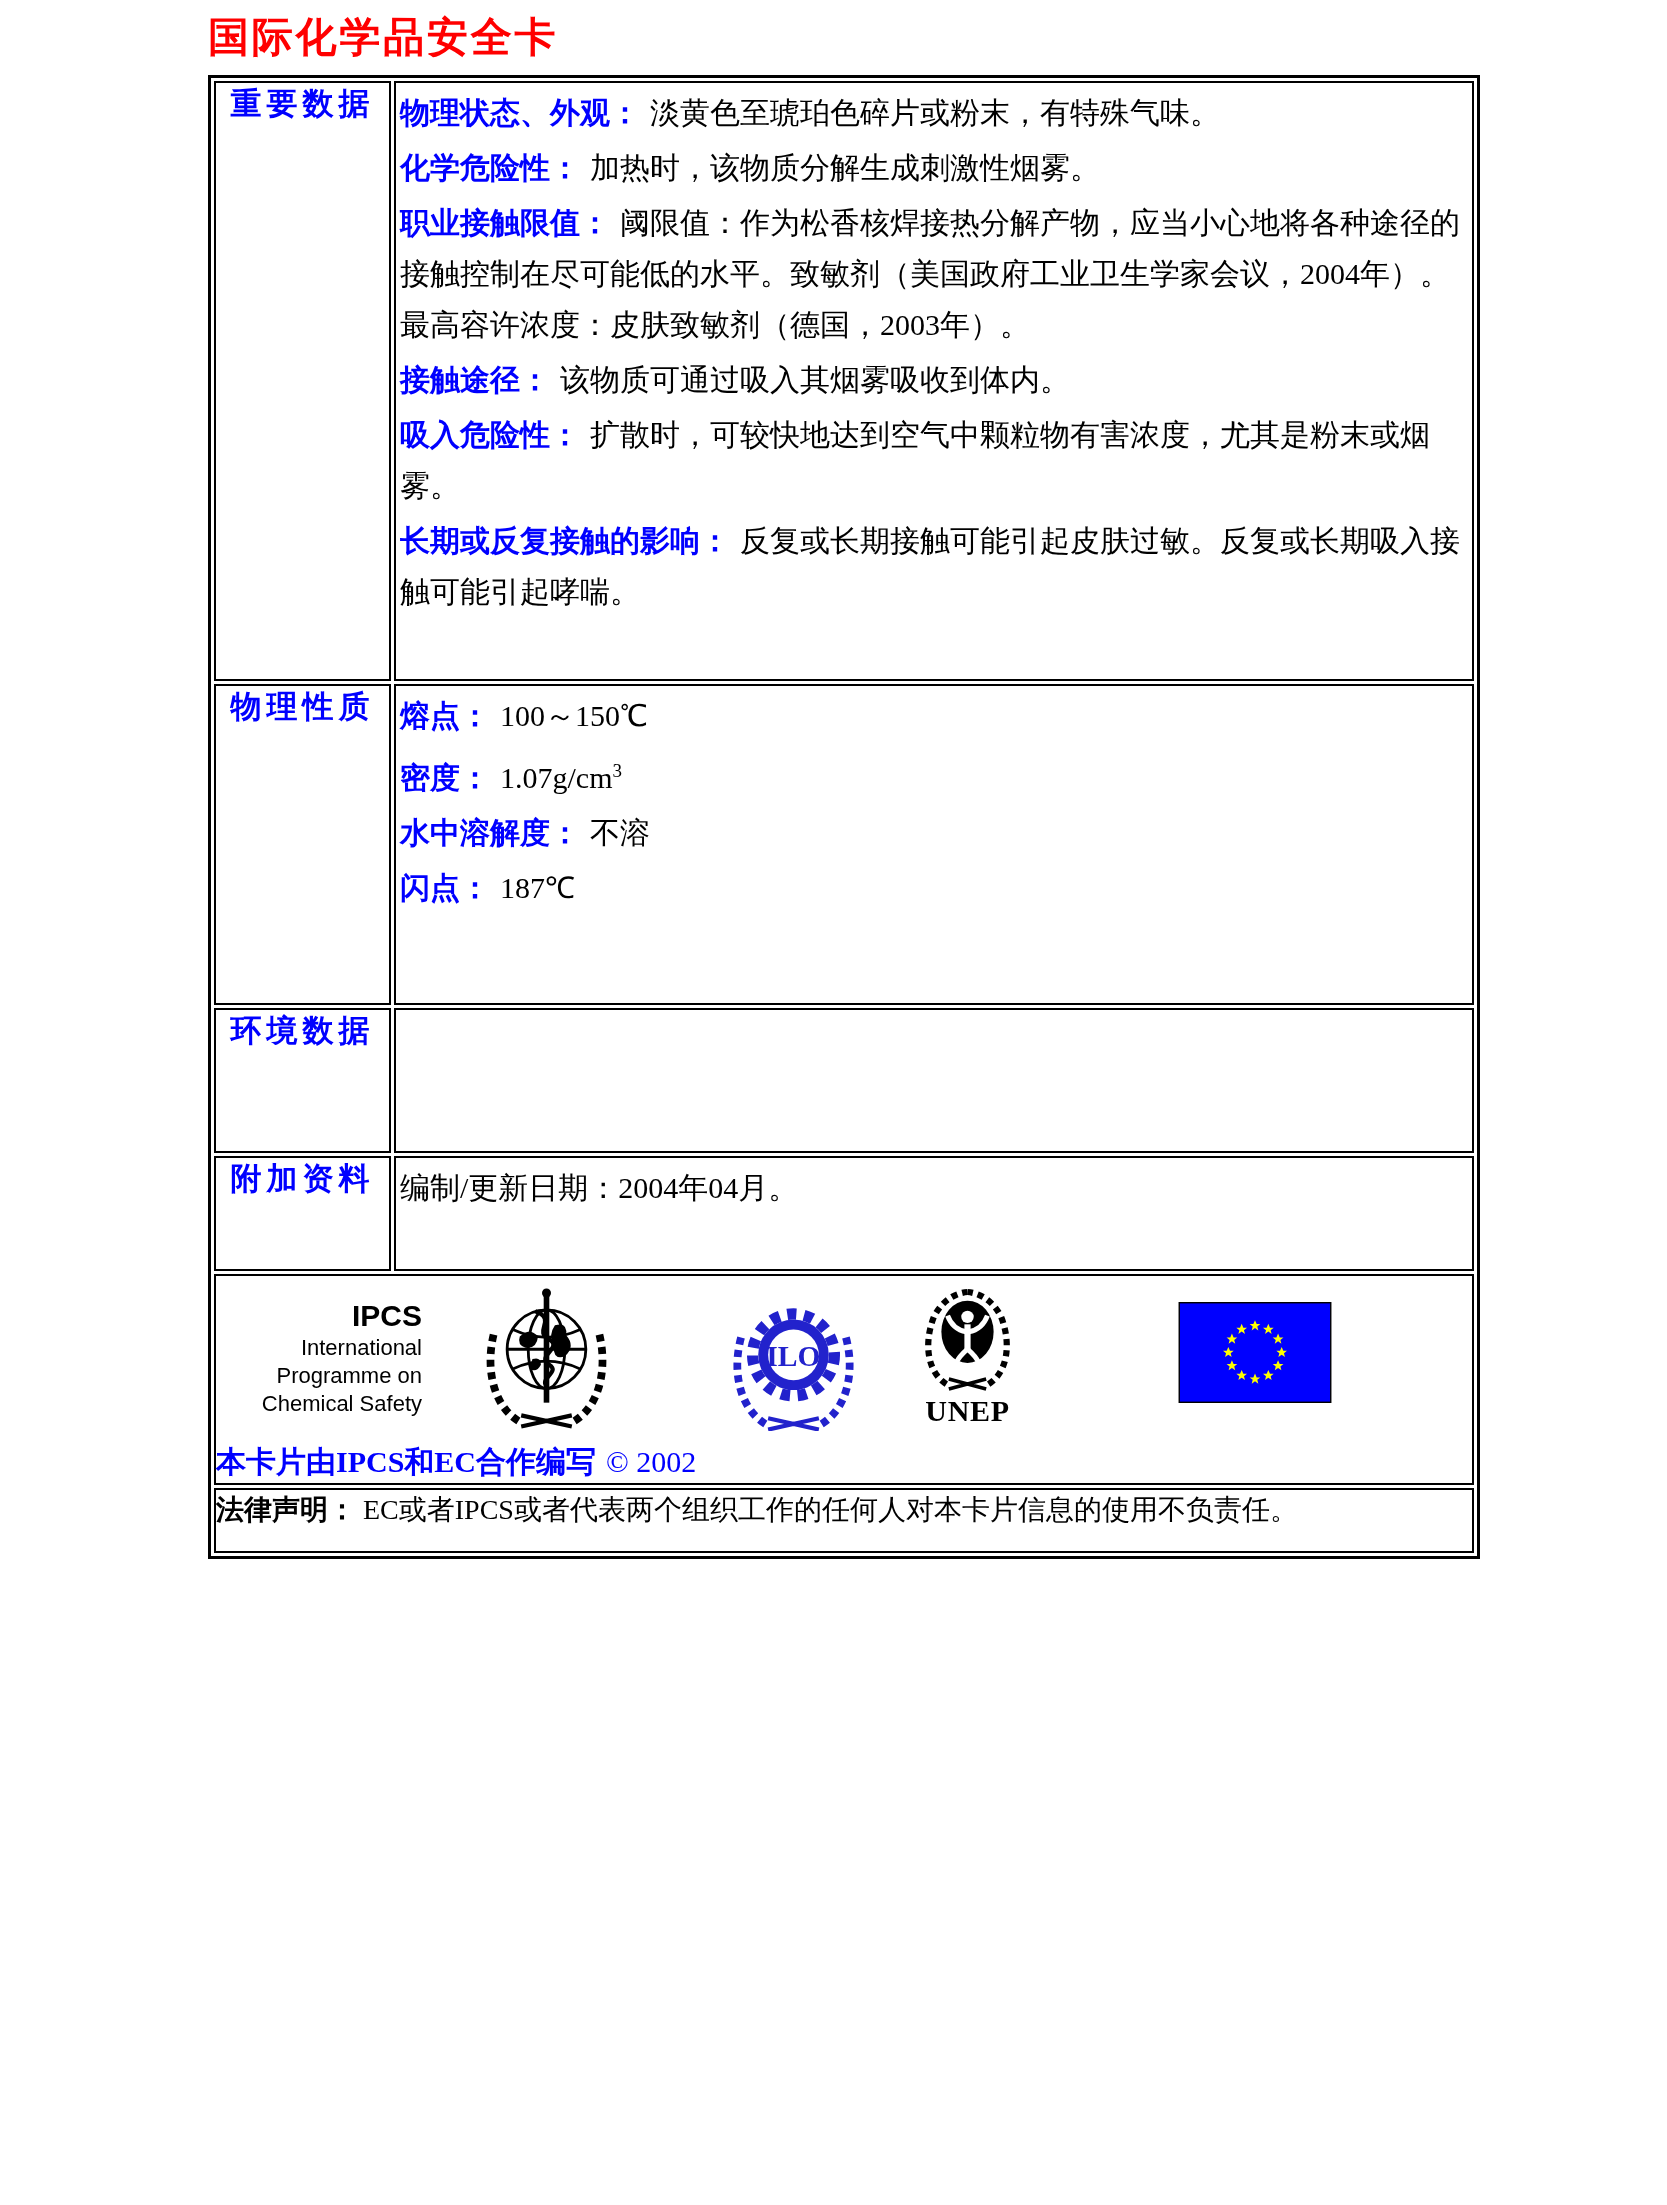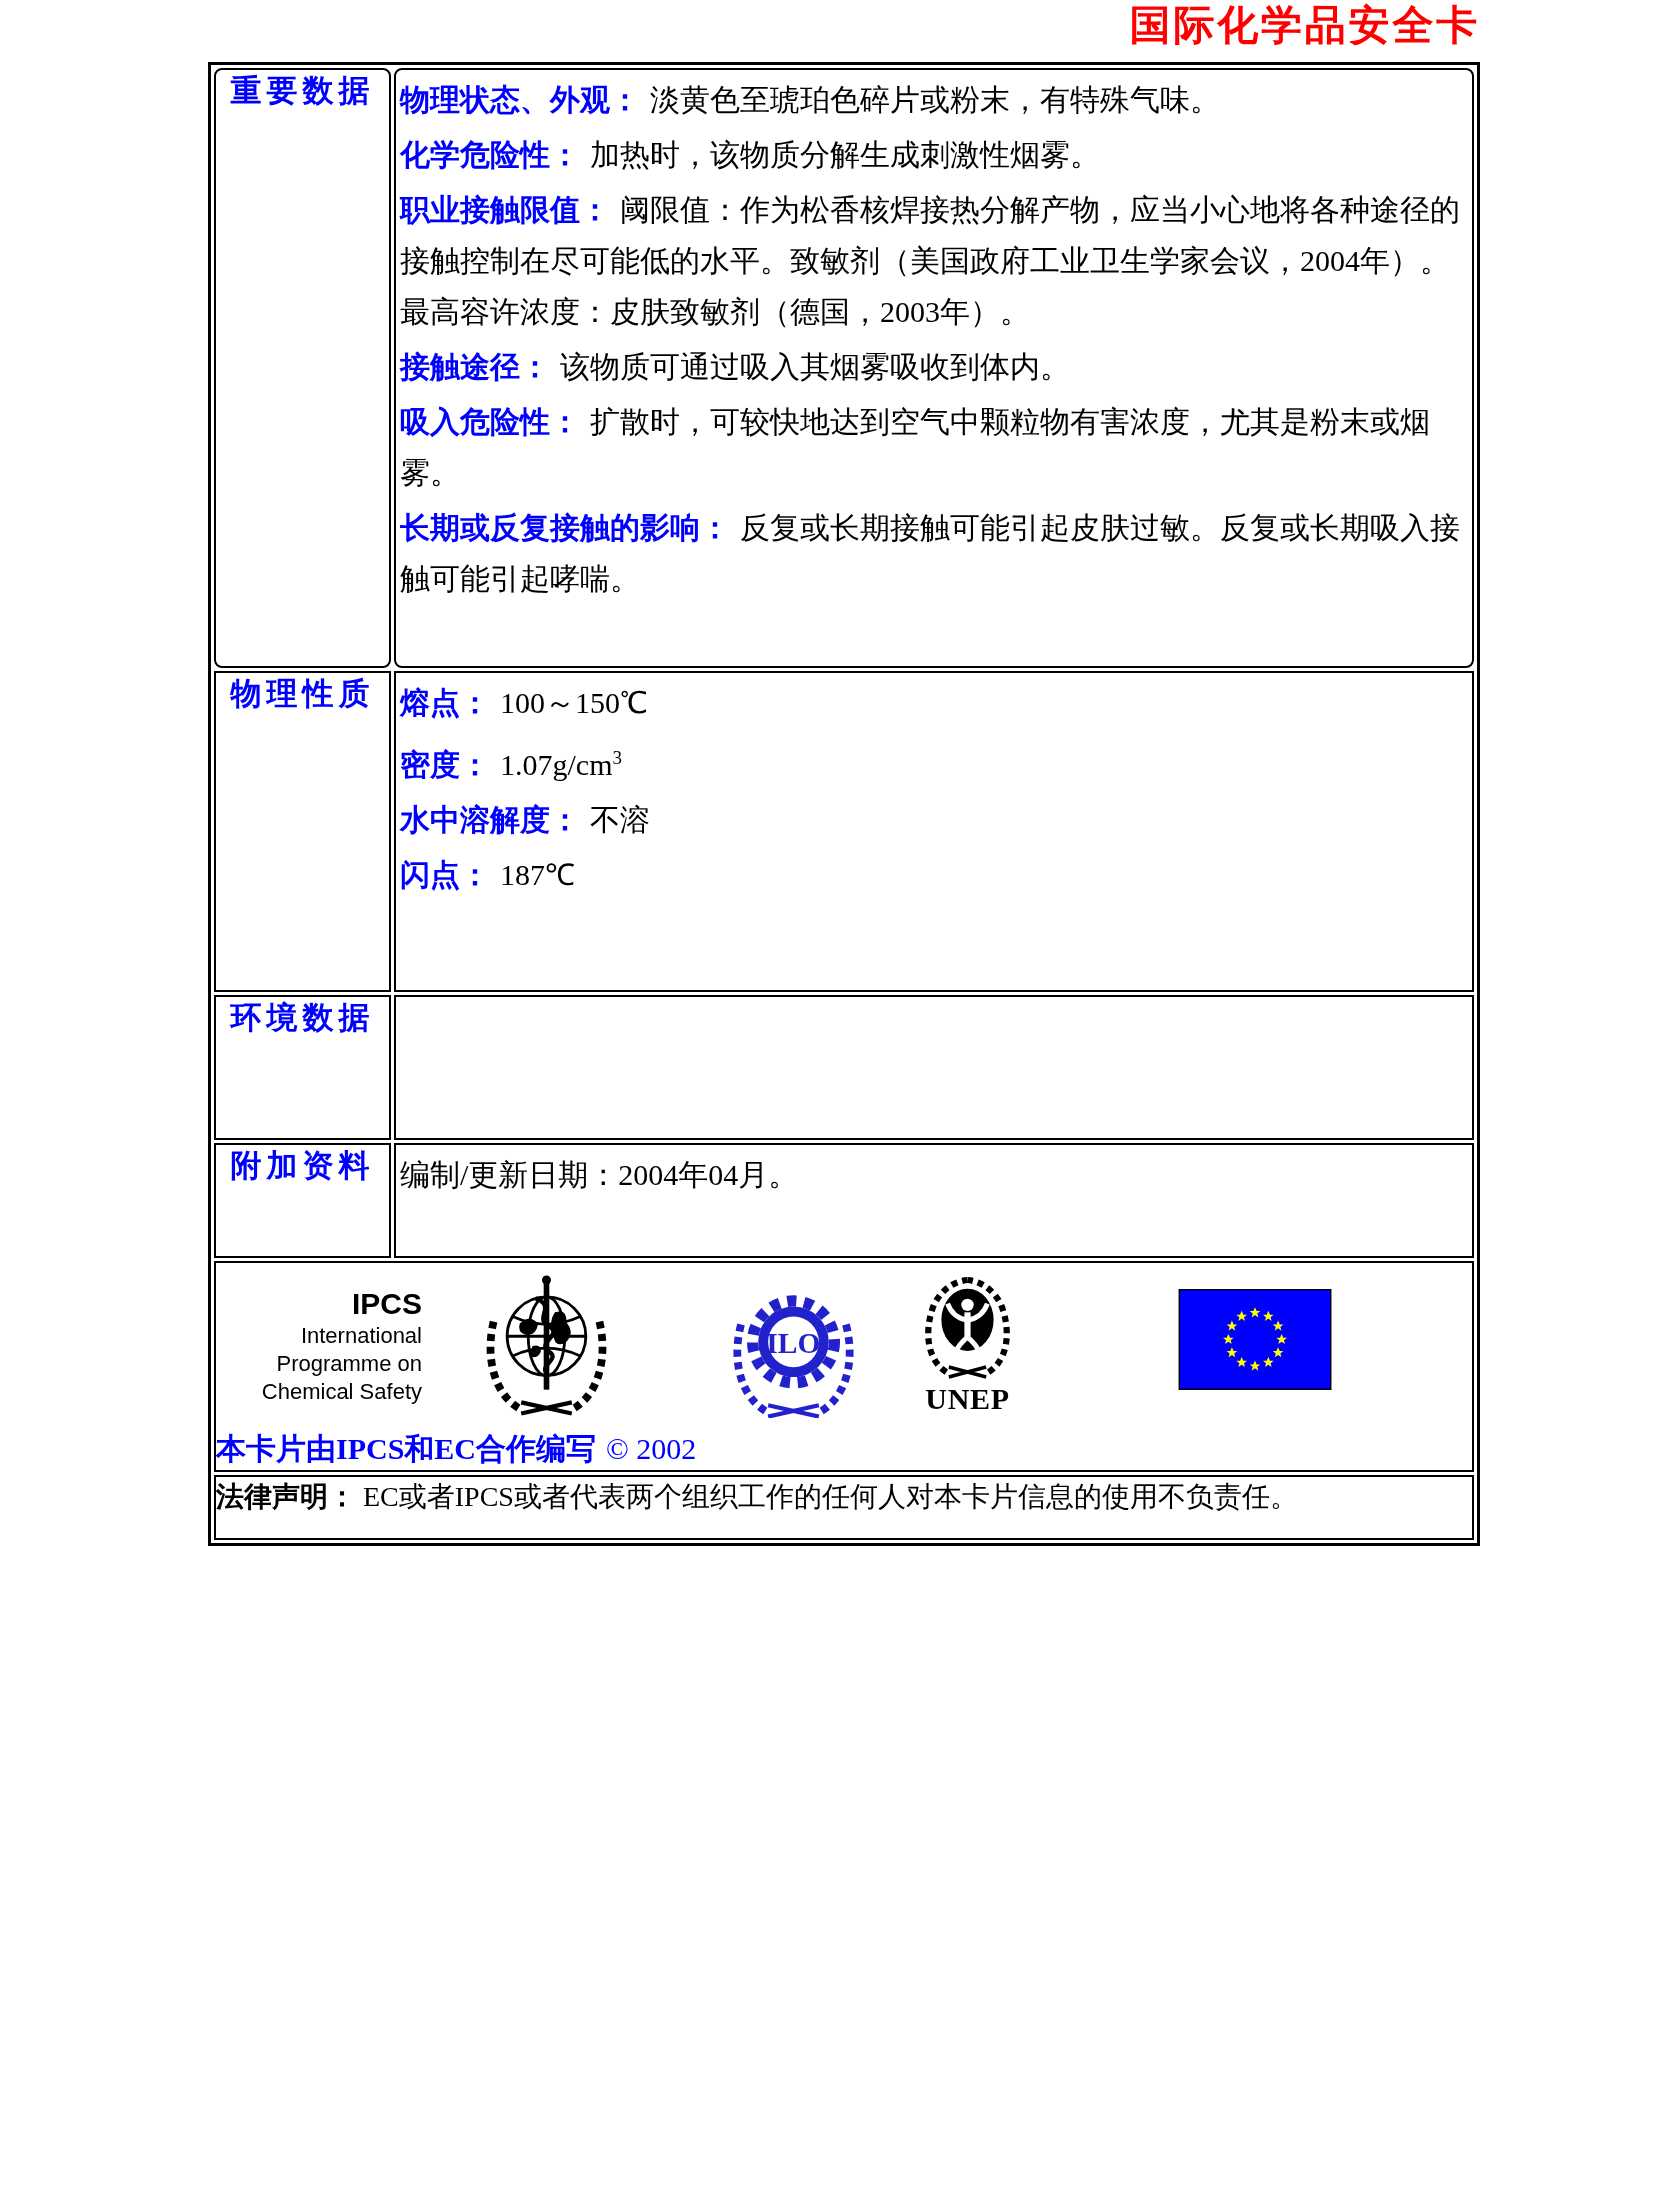--- a/index.html
+++ b/index.html
@@ -1,28 +1,28 @@
 <!DOCTYPE html>
 <html style="font-size:11.3px"><head>
 <meta charset="utf-8">
 <style>
   html,body{margin:0;padding:0;background:#ffffff;}
   .page{position:relative;width:1668px;height:2205px;background:#fff;
         font-family:"Liberation Serif",serif;color:#000;overflow:hidden;}
-  .title{margin:0;padding-top:0px;margin-left:208px;width:1272px;
-         text-align:right;font-size:41px;font-weight:bold;color:#FF0000;
+  .title{margin:12px;padding-top:0px;margin-left:208px;width:1272px;
+         text-align:left;font-size:41px;font-weight:bold;color:#FF0000;
          font-family:"Liberation Serif",serif;letter-spacing:2.8px;line-height:51px;}
   table.card{margin-left:208px;margin-top:11.3px;width:1272px;table-layout:fixed;
              border:3.5px solid #000;border-collapse:separate;border-spacing:3.5px;background:#fff;}
   table.card td{border:2.1px solid #000;vertical-align:top;background:#fff;padding:0;}
   .col-label{width:177px;}
 
   
   .h-header td{height:68px;}
-  .h-important td{height:596px;border-radius:8px;}
+  .h-important td{height:596px;}
   .h-physical td{height:317px;}
   .h-env td{height:141px;}
   .h-notes td{height:189px;}
   .h-additional td{height:111px;}
   .h-logos td{height:199px;}
   .h-legal td{height:61px;}
 
   
   .header-flex{display:flex;justify-content:space-between;align-items:center;
                height:68px;padding:0 10px;}

